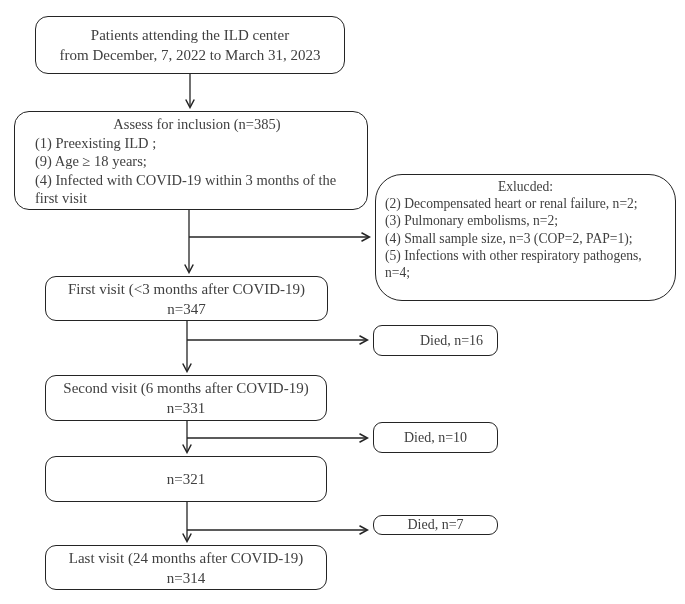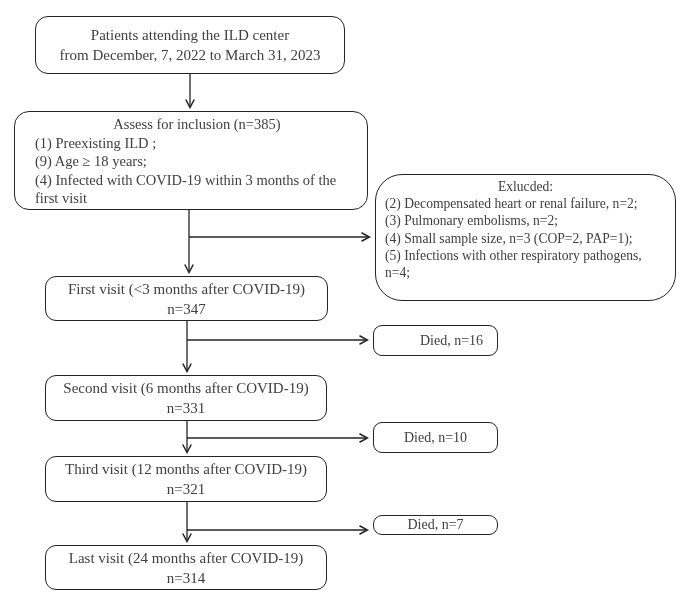--- a/index.html
+++ b/index.html
@@ -110,21 +110,20 @@
   <div class="box centered" id="b-second">
     <div>Second visit (6 months after COVID-19)</div>
     <div>n=331</div>
   </div>
 
   <div class="box centered" id="b-died2">
     <div>Died, n=10</div>
   </div>
 
   <div class="box centered" id="b-third">
-    <div>Third visit (12 months after COVID-19)</div>
     <div>n=321</div>
   </div>
 
   <div class="box centered" id="b-died3">
     <div>Died, n=7</div>
   </div>
 
   <div class="box centered" id="b-last">
     <div>Last visit (24 months after COVID-19)</div>
     <div>n=314</div>

